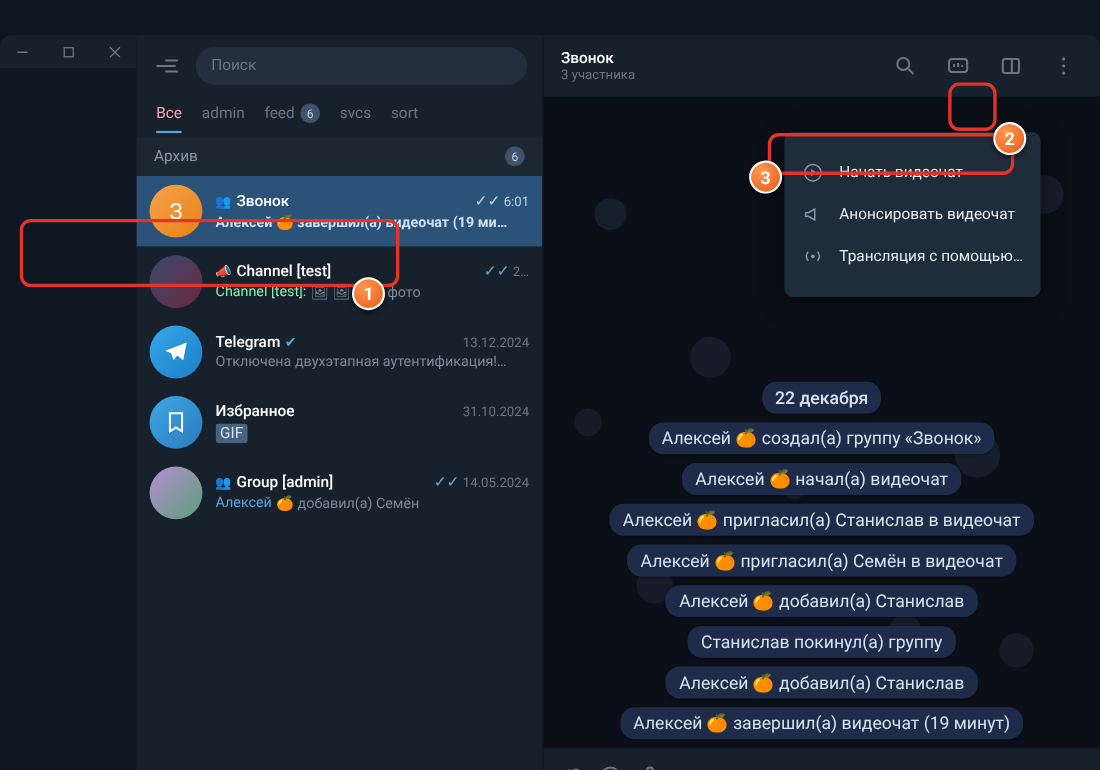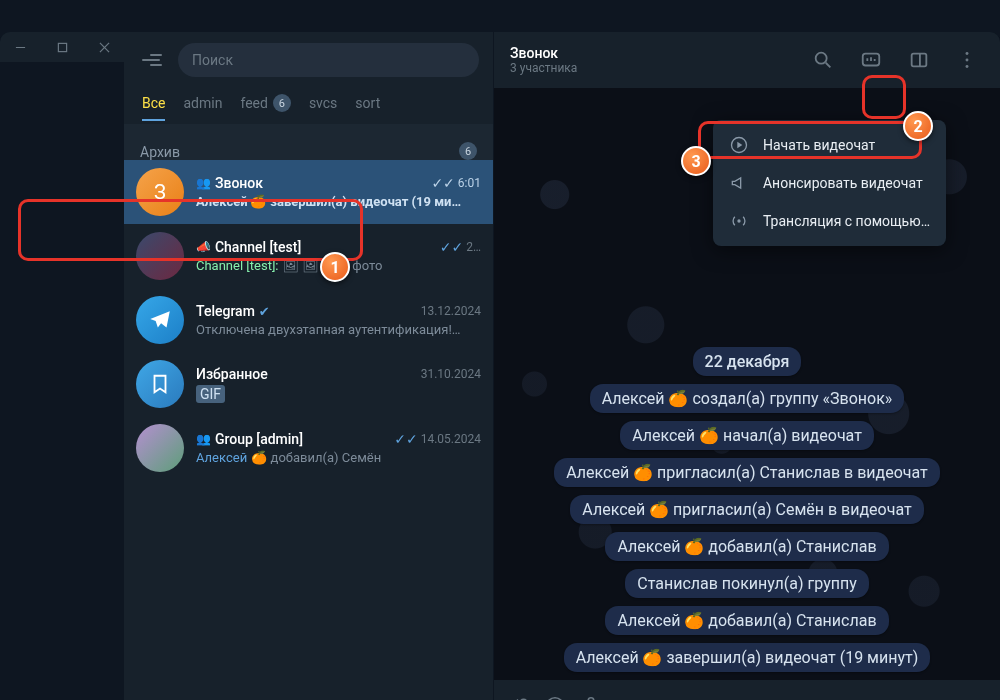--- a/index.html
+++ b/index.html
@@ -14,24 +14,24 @@
 .sb-top { height: 56px; display: flex; align-items: center; padding: 0 14px; gap: 12px; }
 .menu-btn { width: 28px; height: 28px; display: flex; flex-direction: column; justify-content: center; gap: 3px; cursor: pointer; padding: 4px;}
 .menu-btn span { height: 2px; background: #6b7883; border-radius: 1px; }
 .menu-btn span:nth-child(1){width:12px;margin-left:auto}
 .menu-btn span:nth-child(2){width:18px}
 .menu-btn span:nth-child(3){width:12px;margin-left:auto}
 .search { flex: 1; height: 34px; background: #242f3d; border-radius: 17px; display: flex; align-items: center; padding: 0 14px; color: #6b7883; font-size: 14px; }
 
 .folders { display: flex; gap: 18px; padding: 4px 18px 0 18px; font-size: 14px; color: #6b7883; height: 36px; align-items: center; }
 .folder { cursor: pointer; display: flex; align-items: center; gap: 5px; padding-bottom: 8px; border-bottom: 2px solid transparent; }
-.folder.active { color: #fde047; border-bottom-color: #5fa3de; }
+.folder.active { color: #fca5a5; border-bottom-color: #5fa3de; }
 .folder .badge { background: #3e546a; color: #c8d4df; font-size: 11px; border-radius: 9px; min-width: 18px; height: 18px; display: inline-flex; align-items: center; justify-content: center; padding: 0 5px; }
 
-.archive { height: 36px; background: #1c2732; display: flex; align-items: flex-end; padding: 0 16px; color: #8a99a8; font-size: 14px; justify-content: space-between; }
+.archive { height: 36px; background: #1c2732; display: flex; align-items: center; padding: 0 16px; color: #8a99a8; font-size: 14px; justify-content: space-between; }
 .archive .badge { background: #3e546a; color: #c8d4df; font-size: 11px; border-radius: 9px; min-width: 18px; height: 18px; display: inline-flex; align-items: center; justify-content: center; padding: 0 5px; }
 
 .chatlist { flex: 1; overflow: hidden; }
 .chat { display: flex; padding: 8px 12px; gap: 12px; cursor: pointer; position: relative; }
 .chat.selected { background: #2b5278; }
 .avatar { width: 48px; height: 48px; border-radius: 50%; flex-shrink: 0; display: flex; align-items: center; justify-content: center; font-size: 20px; color: #fff; }
 .chat-body { flex: 1; min-width: 0; display: flex; flex-direction: column; justify-content: center; gap: 3px; }
 .chat-row1 { display: flex; justify-content: space-between; align-items: center; gap: 6px; }
 .chat-name { font-size: 14px; color: #fff; font-weight: 500; display: flex; align-items: center; gap: 4px; white-space: nowrap; overflow: hidden; text-overflow: ellipsis;}
 .chat.selected .chat-name { color: #fff; }
@@ -51,21 +51,21 @@
 
 .main { flex: 1; display: flex; flex-direction: column; background: #0e1621; position: relative; }
 .m-header { height: 56px; background: #17212b; display: flex; align-items: center; padding: 0 16px; gap: 14px; }
 .m-title { flex: 1; display: flex; flex-direction: column; }
 .m-title .t1 { color: #fff; font-size: 14px; font-weight: 500; }
 .m-title .t2 { color: #6b7883; font-size: 12px; }
 .m-icon { width: 34px; height: 34px; display: flex; align-items: center; justify-content: center; color: #6b7883; cursor: pointer; border-radius: 50%; }
 .m-icon svg { width: 22px; height: 22px; }
 
 
-.dropdown { position: absolute; top: 88px; right: 54px; background: #1f2c39; border-radius: 8px; box-shadow: 0 4px 20px rgba(0,0,0,0.5); padding: 6px 0; min-width: 230px; z-index: 40; }
+.dropdown { position: absolute; top: 88px; right: 54px; background: #1f2c39; border-radius: 8px; box-shadow: 0 4px 20px rgba(0,0,0,0.5); padding: 18px 0; min-width: 230px; z-index: 40; }
 .dd-item { display: flex; align-items: center; gap: 14px; padding: 9px 16px; color: #e9eef3; font-size: 14px; cursor: pointer; }
 .dd-icon { width: 20px; height: 20px; display: flex; align-items: center; justify-content: center; color: #8a99a8; }
 
 
 .messages { flex: 1; position: relative; overflow: hidden; display: flex; flex-direction: column; align-items: center; justify-content: flex-end; padding: 12px 0 8px 0; gap: 8px; }
 .space-bg { position: absolute; inset: 0; background: #0b0f17; opacity: 1; z-index: 0; }
 .space-bg::before { content: ""; position: absolute; inset: 0;
   background:
     radial-gradient(circle at 12% 18%, rgba(90,110,150,0.16) 0 14px, transparent 15px),
     radial-gradient(circle at 30% 40%, rgba(90,110,150,0.14) 0 18px, transparent 19px),

